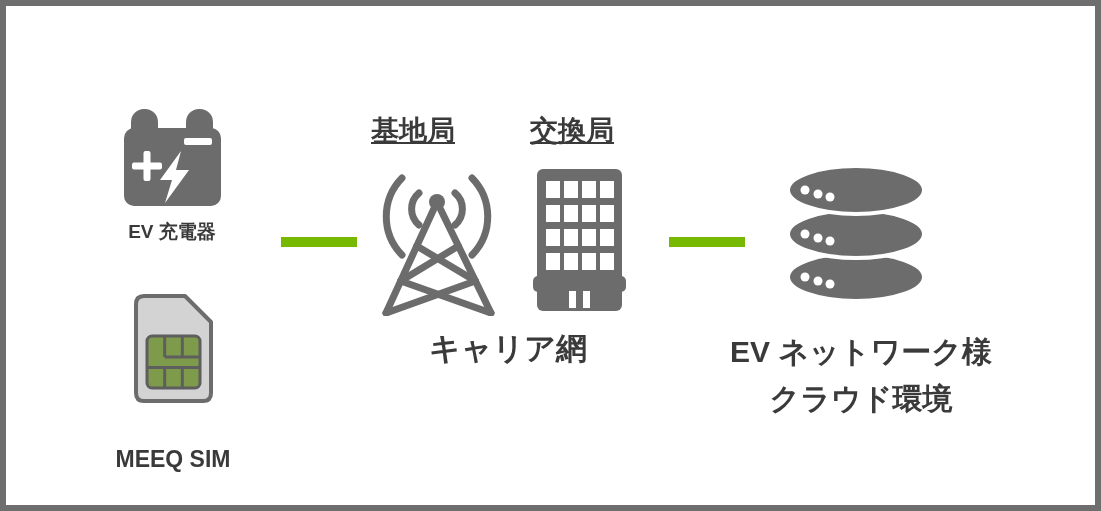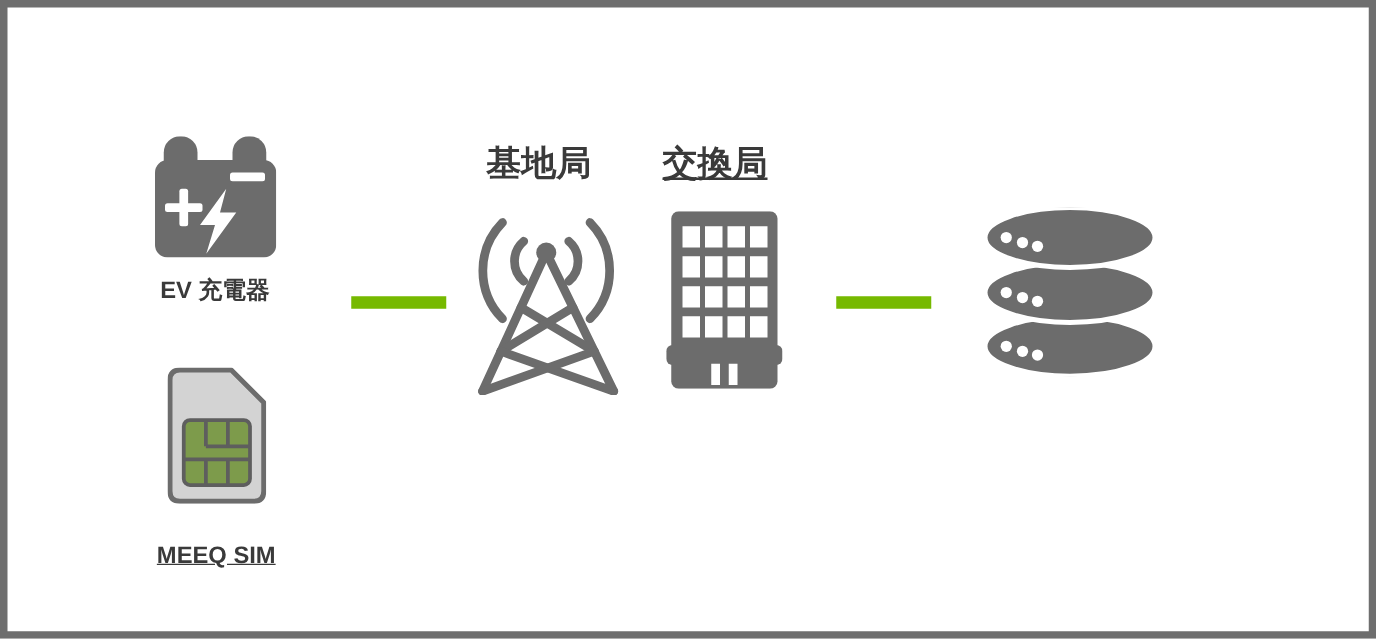--- a/index.html
+++ b/index.html
@@ -70,25 +70,25 @@
 
     <polygon class="fill-white" points="57,42 36,71 48,71 41,94 65,61 52,61"></polygon>
   </svg>
   <div class="label label-sm" style="left:96px; top:213px; width:140px;">EV 充電器</div>
 
   <svg class="abs" style="left:128px; top:288px;" width="79" height="109" viewBox="0 0 79 109">
     <path class="sim-card-shape" d="M 10,2 H 51 L 77,28 V 99 Q 77,107 69,107 H 10 Q 2,107 2,99 V 10 Q 2,2 10,2 Z"></path>
     <rect class="sim-chip-shape" x="13" y="42" width="53" height="52" rx="5"></rect>
     <path class="sim-chip-line" d="M 30.7,42 V 63 M 48.3,42 V 63 M 30.7,63 H 66 M 13,73.5 H 66 M 30.7,73.5 V 94 M 48.3,73.5 V 94"></path>
   </svg>
-  <div class="label label-sm" style="left:97px; top:428px; width:140px; font-size:19px;text-decoration:underline;">MEEQ SIM</div>
+  <div class="label label-sm" style="left:97px; top:440px; width:140px; font-size:23px;">MEEQ SIM</div>
 
   <div class="connector" style="left:275px; top:231px;"></div>
 
-  <div class="label label-md" style="left:355px; top:106px; width:140px;">基地局</div>
+  <div class="label label-md" style="left:337px; top:106px; width:140px;text-decoration:underline;">基地局</div>
   <div class="label label-md" style="left:496px; top:106px; width:140px;text-decoration:underline;">交換局</div>
 
   <svg class="abs" style="left:373px; top:165px;" width="118" height="145" viewBox="0 0 118 145">
     <g class="stroke-gray" stroke-width="7" stroke-linecap="round">
 
       <line x1="58" y1="31" x2="7" y2="142"></line>
       <line x1="58" y1="31" x2="112" y2="142"></line>
 
       <line x1="37.8" y1="75" x2="96.4" y2="110"></line>
       <line x1="79.4" y1="75" x2="21.7" y2="110"></line>
@@ -123,20 +123,21 @@
       <rect x="13" y="84" width="14" height="17"></rect>
         <rect x="31" y="84" width="14" height="17"></rect>
         <rect x="49" y="84" width="14" height="17"></rect>
         <rect x="67" y="84" width="14" height="17"></rect>
 
       <rect x="36" y="122" width="7" height="17"></rect>
       <rect x="50" y="122" width="7" height="17"></rect>
     </g>
   </svg>
 
+  <div class="label label-lg" style="left:382px; top:322px; width:240px;">キャリア網</div>
 
   <div class="connector" style="left:663px; top:231px;"></div>
 
   <svg class="abs" style="left:780px; top:160px;" width="140" height="135" viewBox="0 0 140 135">
     <g>
       <ellipse class="db-disk" cx="70" cy="111" rx="68" ry="24"></ellipse>
       <circle class="fill-white" cx="19" cy="111" r="4.5"></circle>
       <circle class="fill-white" cx="32" cy="115" r="4.5"></circle>
       <circle class="fill-white" cx="44" cy="118" r="4.5"></circle>
     </g>
@@ -147,14 +148,18 @@
       <circle class="fill-white" cx="44" cy="75" r="4.5"></circle>
     </g>
     <g>
       <ellipse class="db-disk" cx="70" cy="24" rx="68" ry="24"></ellipse>
       <circle class="fill-white" cx="19" cy="24" r="4.5"></circle>
       <circle class="fill-white" cx="32" cy="28" r="4.5"></circle>
       <circle class="fill-white" cx="44" cy="31" r="4.5"></circle>
     </g>
   </svg>
 
+  <div class="label label-cloud" style="left:705px; top:322px; width:300px;">
+    <div>EV ネットワーク様</div>
+    <div>クラウド環境</div>
+  </div>
 
 </div>
 
 </body></html>

